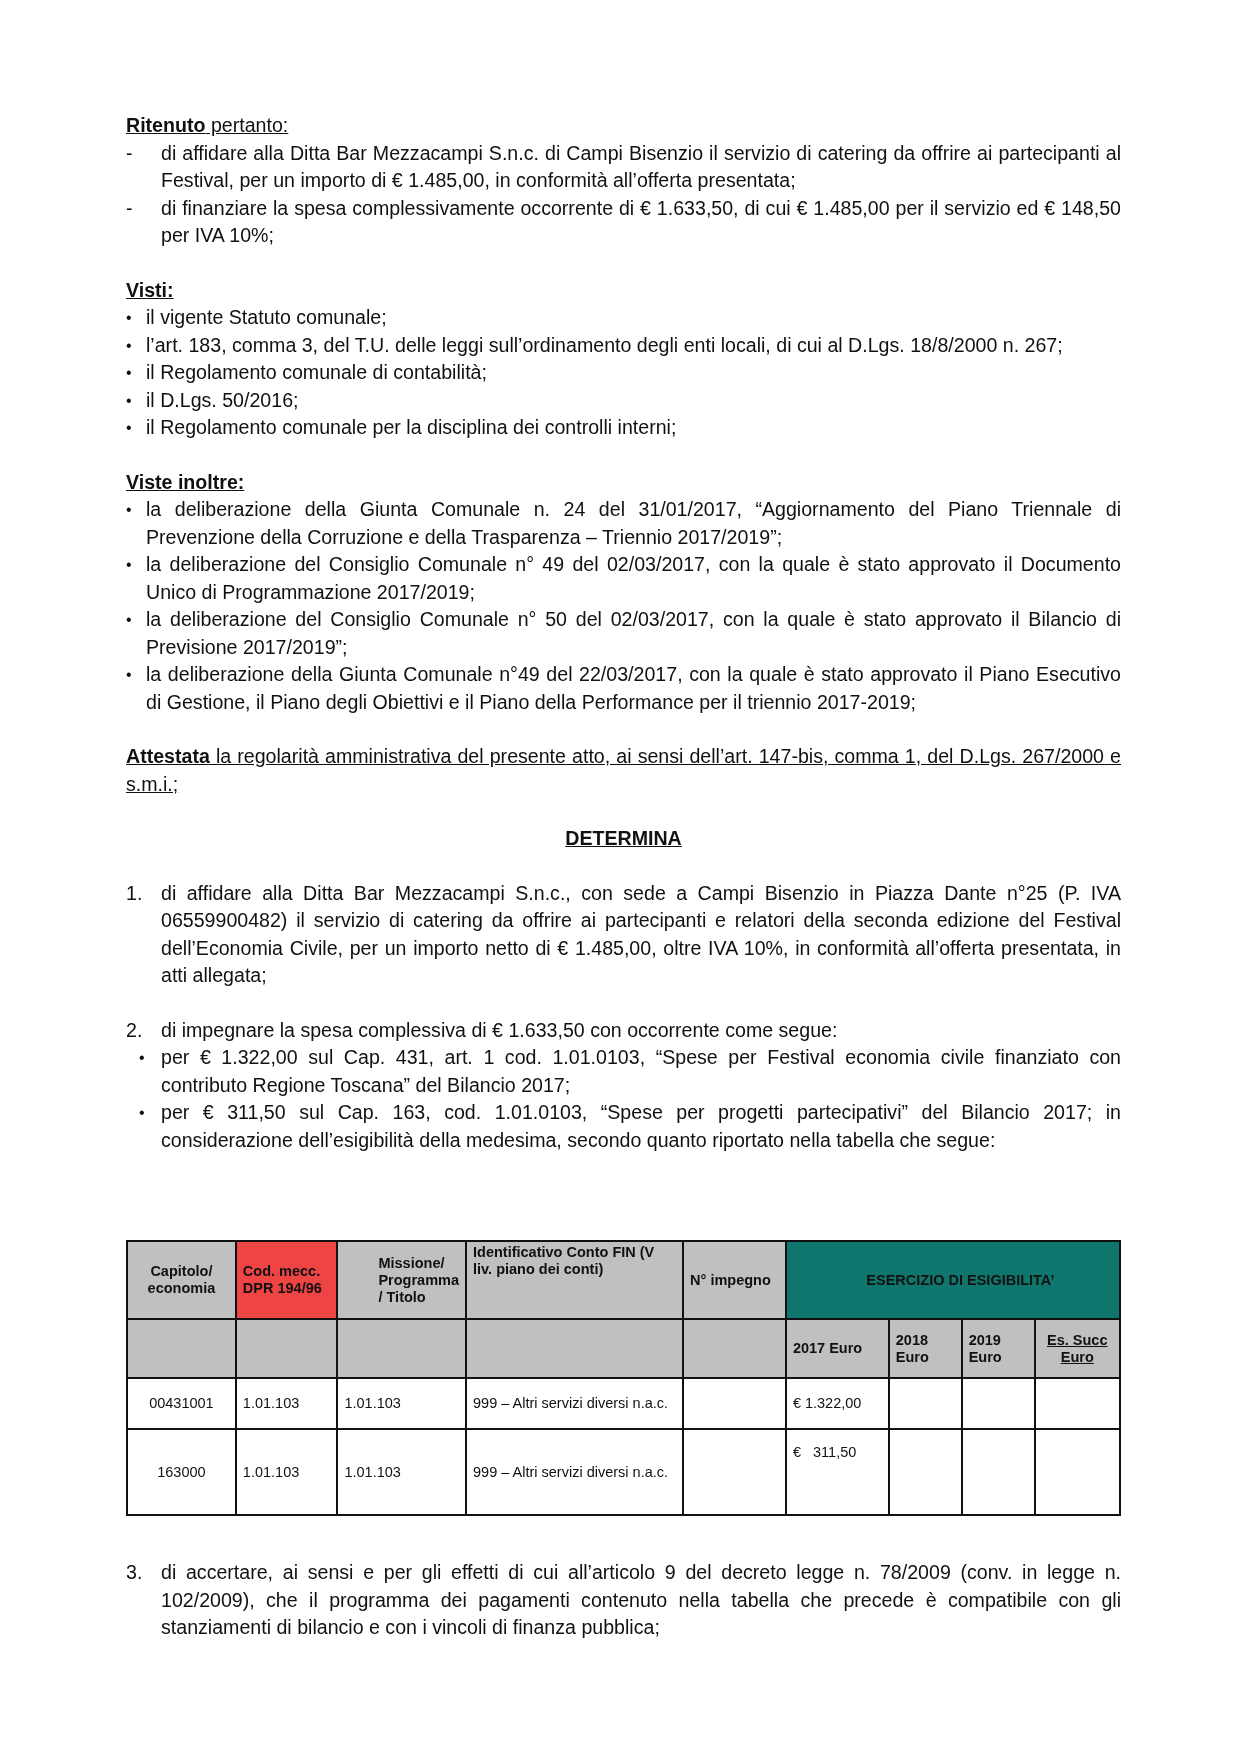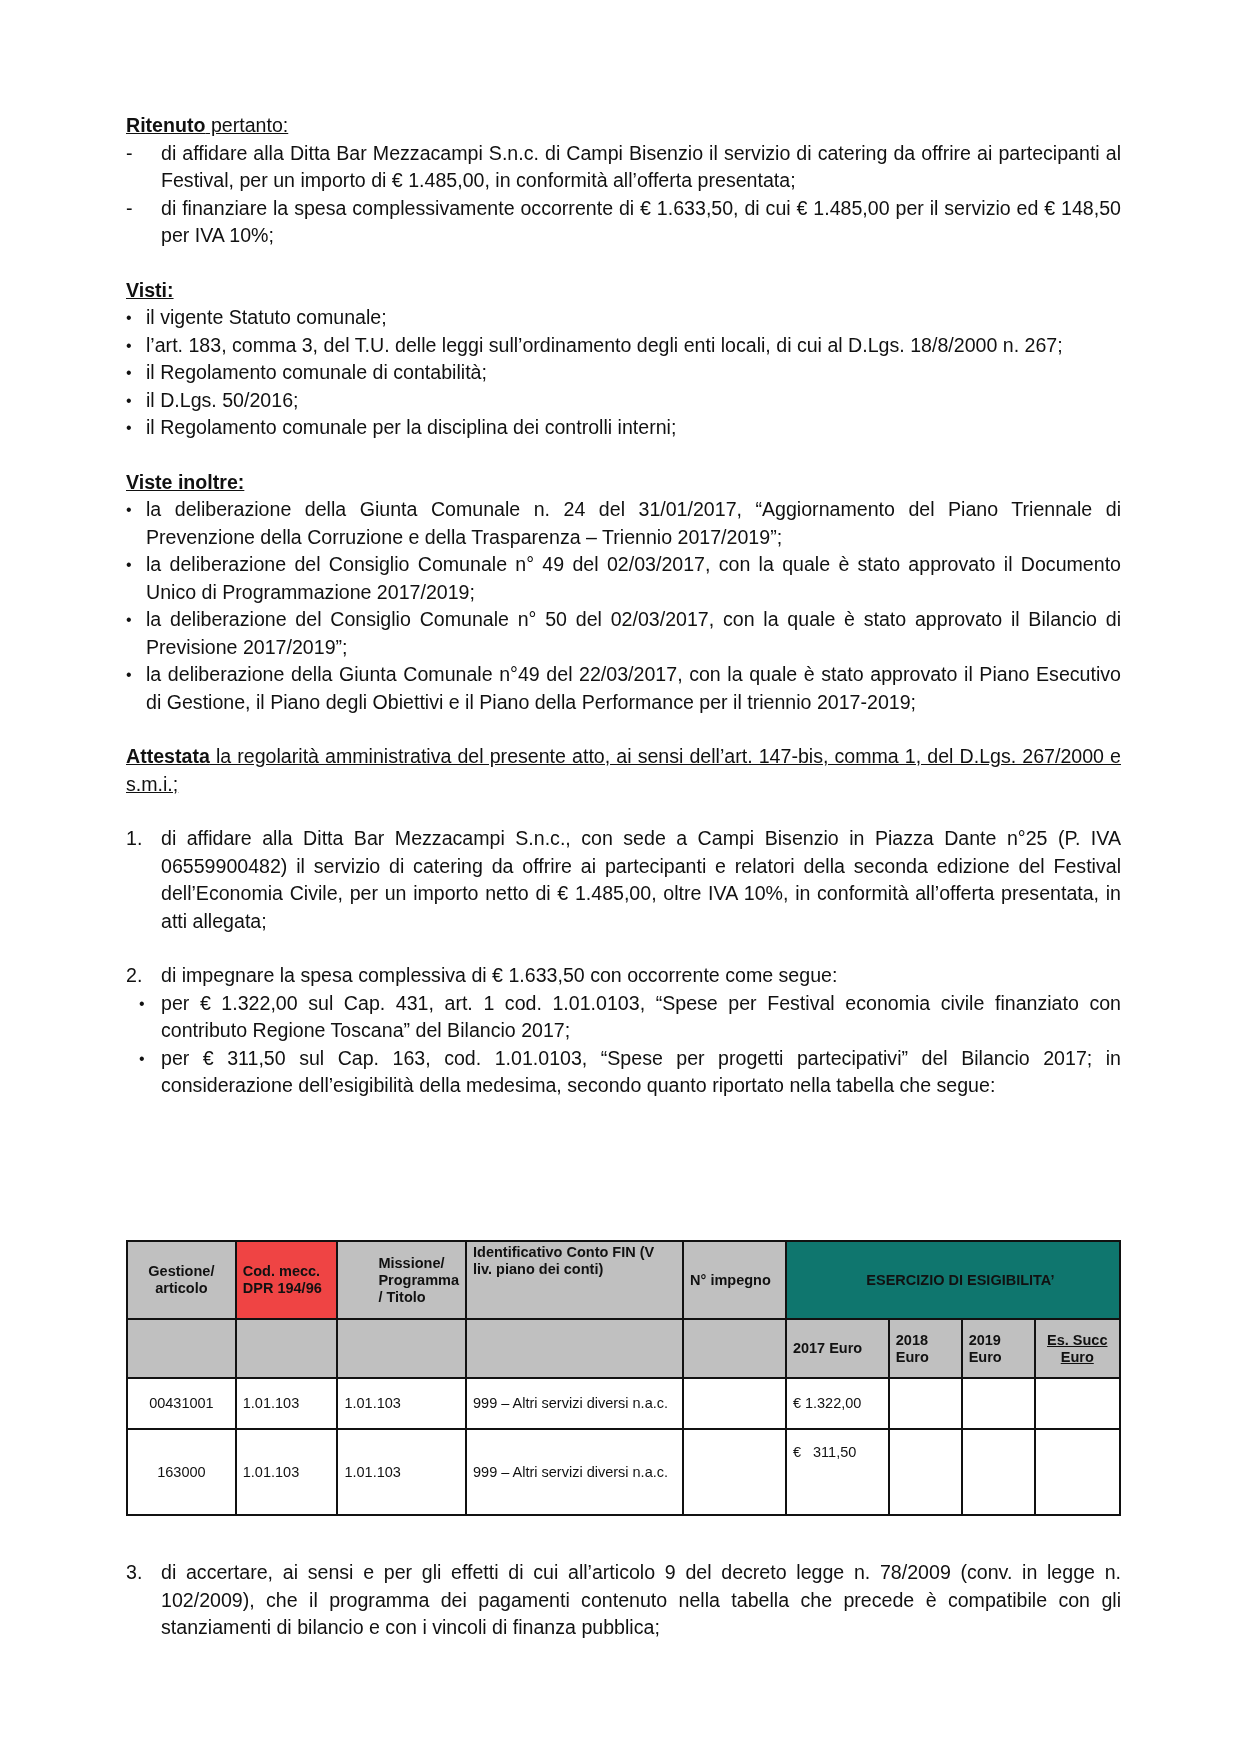--- a/index.html
+++ b/index.html
@@ -68,20 +68,21 @@
       <li><span class="mark">•</span><span>la deliberazione del Consiglio Comunale n° 49 del 02/03/2017, con la quale è stato approvato il Documento Unico di Programmazione 2017/2019;</span></li>
       <li><span class="mark">•</span><span>la deliberazione del Consiglio Comunale n° 50 del 02/03/2017, con la quale è stato approvato il Bilancio di Previsione 2017/2019”;</span></li>
       <li><span class="mark">•</span><span>la deliberazione della Giunta Comunale n°49 del 22/03/2017, con la quale è stato approvato il Piano Esecutivo di Gestione, il Piano degli Obiettivi e il Piano della Performance per il triennio 2017-2019;</span></li>
     </ul>
   </div>
 
   <div class="block">
     <p class="justify"><span class="bold">Attestata</span><span> la regolarità amministrativa del presente atto, ai sensi dell’art. 147-bis, comma 1, del D.Lgs. 267/2000 e s.m.i.;</span></p>
   </div>
 
+  <p class="heading-center">DETERMINA</p>
 
   <ol class="numlist">
     <li class="block">
       <span class="num">1.</span>
       <span>di affidare alla Ditta Bar Mezzacampi S.n.c., con sede a Campi Bisenzio in Piazza Dante n°25 (P. IVA 06559900482) il servizio di catering da offrire ai partecipanti e relatori della seconda edizione del Festival dell’Economia Civile, per un importo netto di € 1.485,00, oltre IVA 10%, in conformità all’offerta presentata, in atti allegata;</span>
     </li>
     <li>
       <span class="num">2.</span>
       <span>di impegnare la spesa complessiva di € 1.633,50  con occorrente come segue:</span>
       <ul class="sub-bullets">
@@ -99,21 +100,21 @@
       <col style="width:117px">
       <col style="width:222px">
     <col style="width:104px">
       <col style="width:104px">
       <col style="width:74px">
       <col style="width:74px">
       <col style="width:87px">
   </colgroup>
   <tbody>
       <tr class="h1">
-    <td class="c" rowspan="1" style="background: rgb(192, 192, 192);">Gestione/ articolo</td>
+    <td class="c" rowspan="1" style="background: rgb(192, 192, 192);">Capitolo/ economia</td>
     <td style="background: #ef4444;">Cod. mecc. DPR 194/96</td>
     <td style="background: rgb(192, 192, 192); padding-left: 40px;">Missione/ Programma / Titolo</td>
     <td class="top" style="background: rgb(192, 192, 192);">Identificativo Conto FIN (V liv. piano dei conti)</td>
     <td style="background: rgb(192, 192, 192);">N° impegno</td>
     <td class="c" colspan="4" style="background: #0f766e; padding-left: 21px;">ESERCIZIO DI ESIGIBILITA’</td>
   </tr>
   <tr class="h2">
     <td style="background: rgb(192, 192, 192);"></td>
     <td style="background: rgb(192, 192, 192);"></td>
     <td style="background: rgb(192, 192, 192);"></td>

